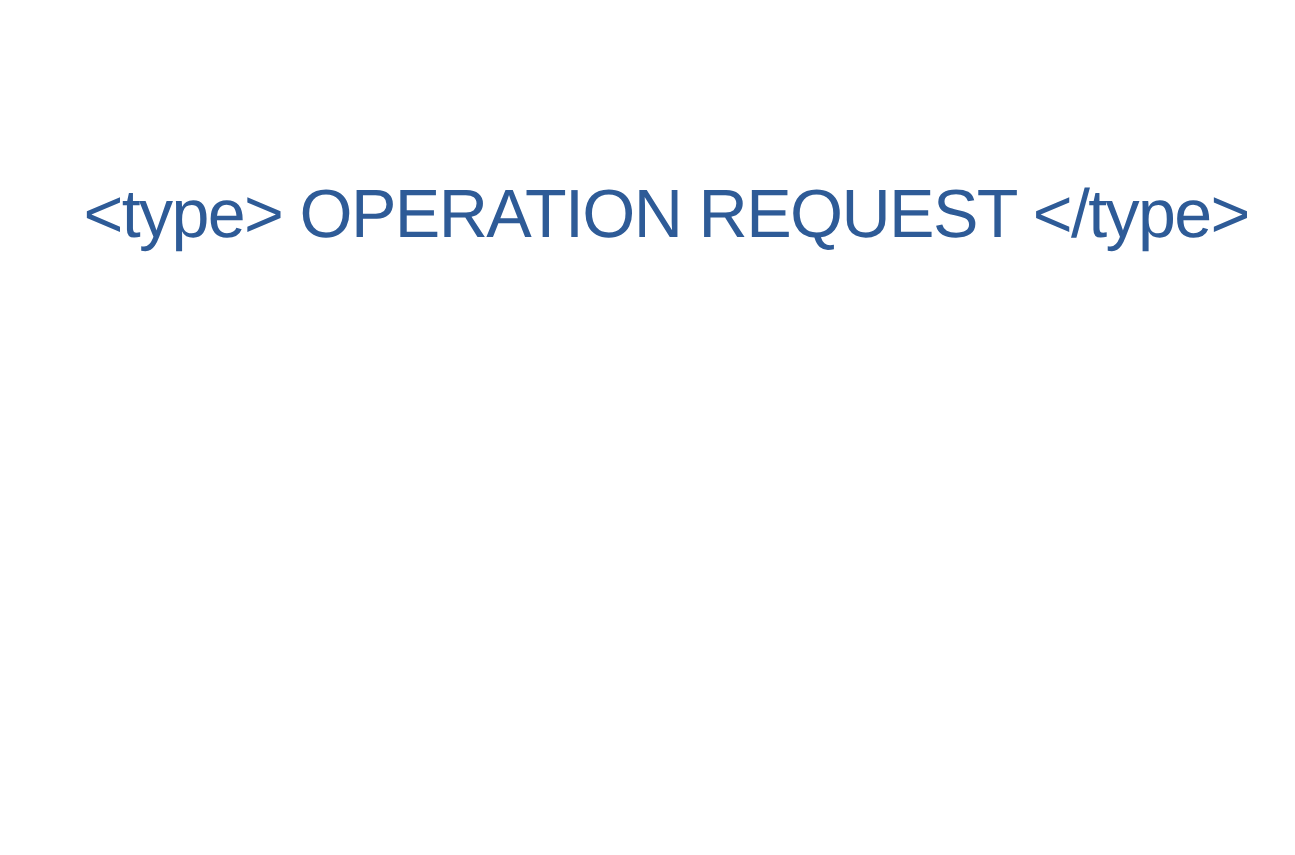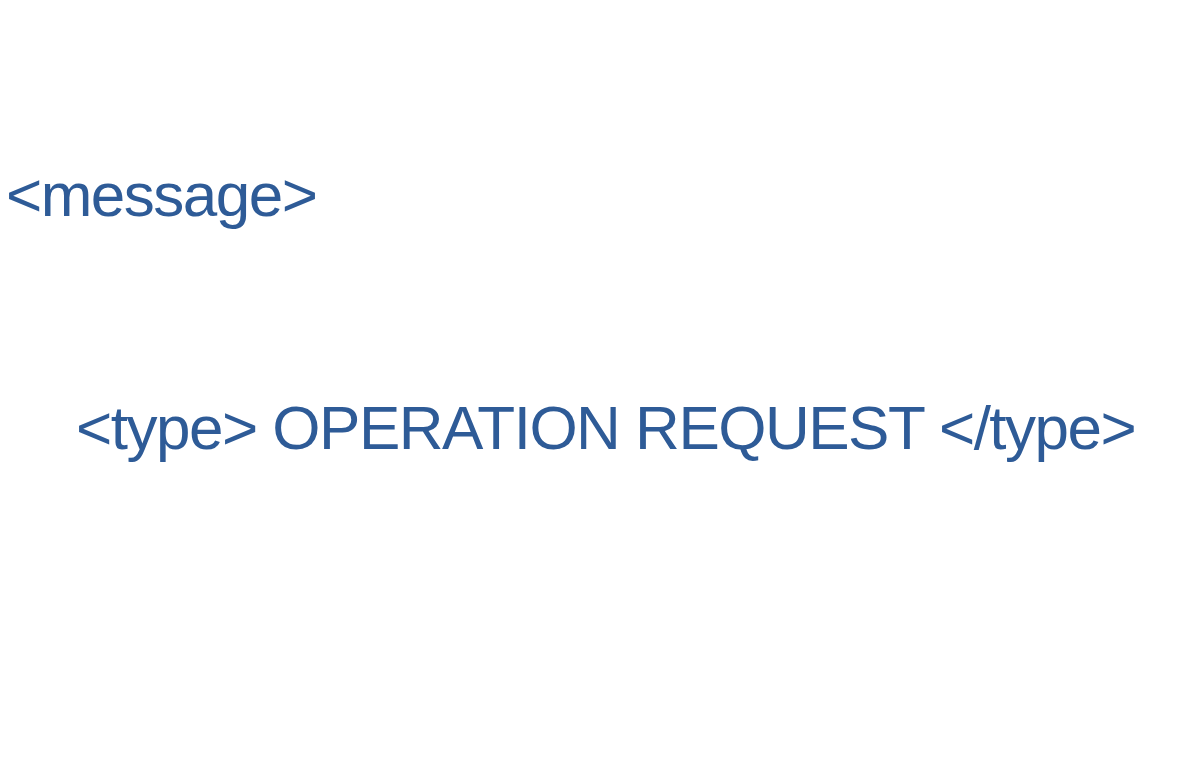--- a/index.html
+++ b/index.html
@@ -26,21 +26,20 @@
     white-space: pre;
   }
   .code-line { padding-left: 6px; }
   .code-line[data-indent="0"] { padding-left: 6px;   }
   .code-line[data-indent="1"] { padding-left: 76px;  }
 </style>
 </head>
 <body>
 
 <div class="code-block">
-  <div class="code-line" data-indent="0">&lt;message&gt;</div>
   <div class="code-line" data-indent="1">&lt;type&gt; OPERATION REQUEST &lt;/type&gt;</div>
   
   
   
   
   
   
   
 </div>
 

